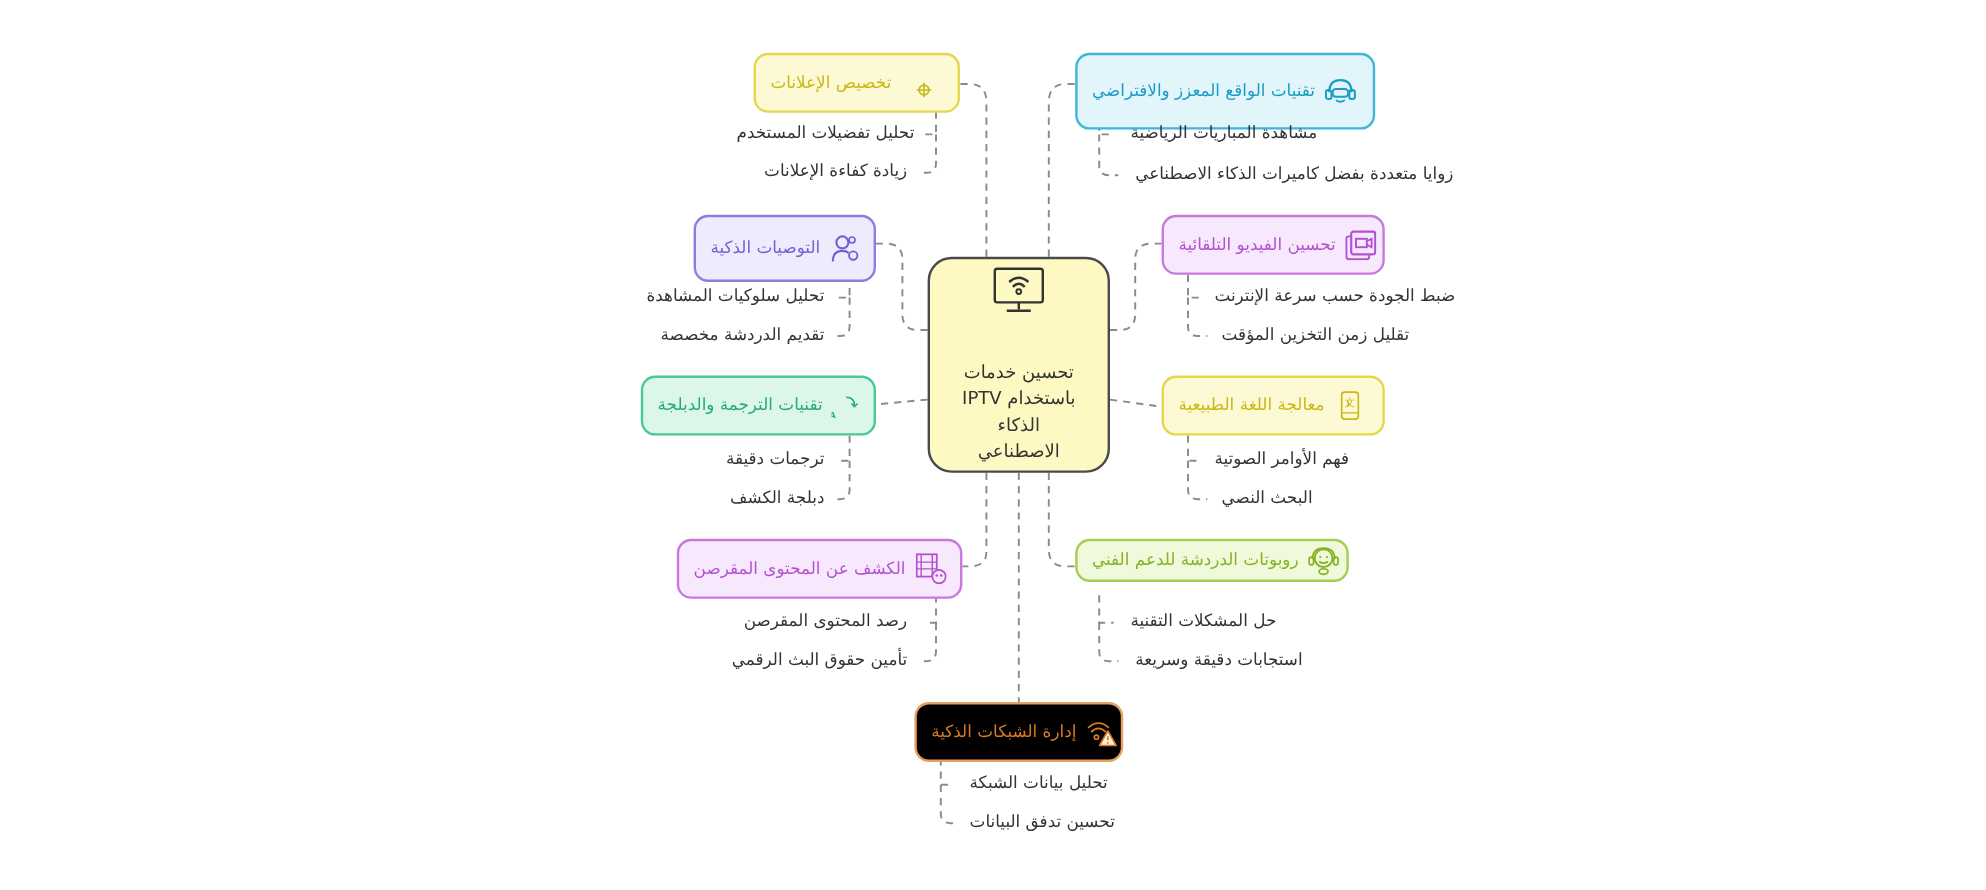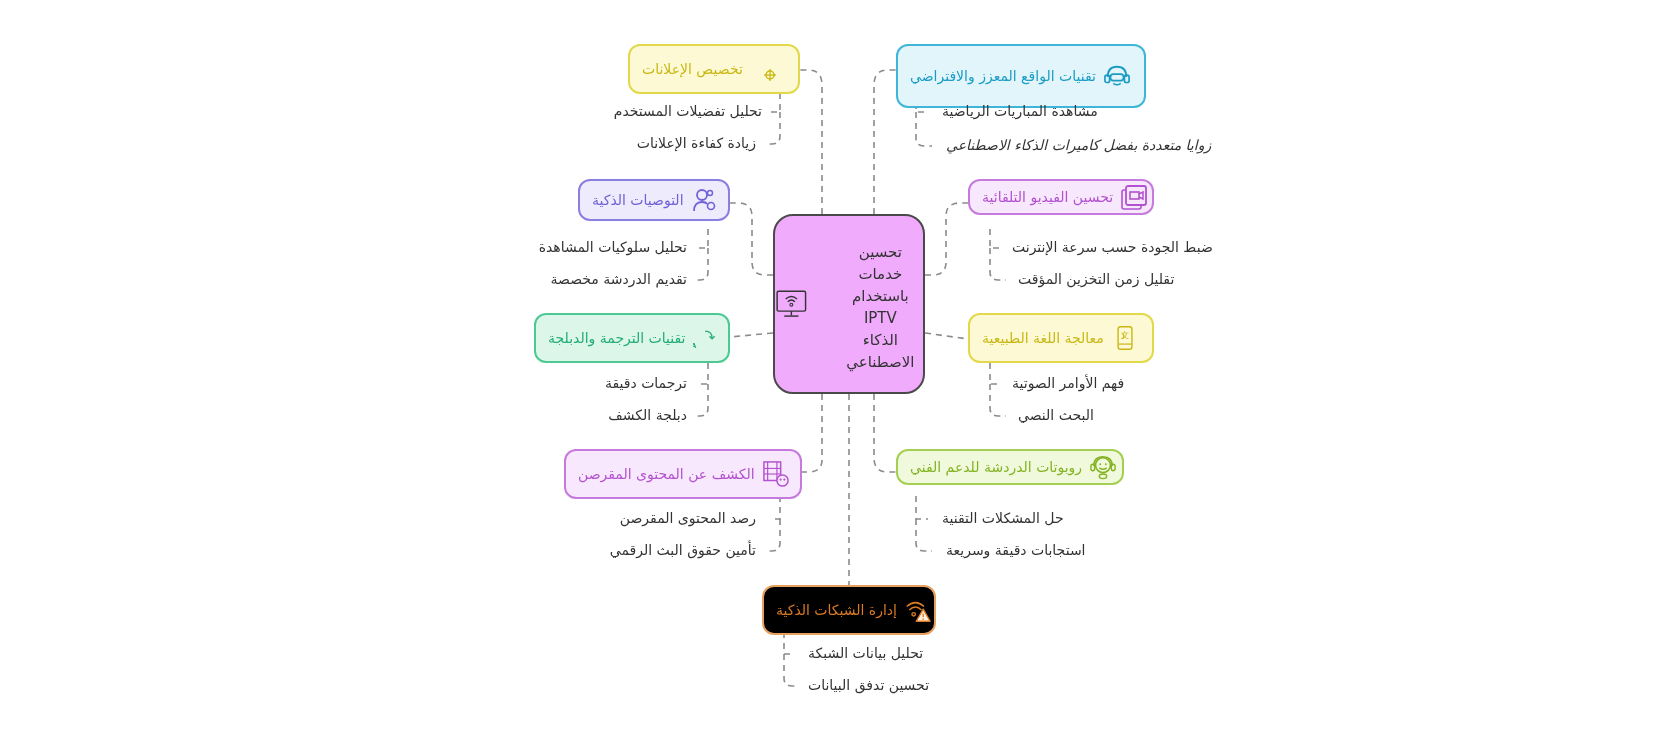--- a/index.html
+++ b/index.html
@@ -8,21 +8,21 @@
   .canvas { position: absolute; left: 0; top: 0; width: 1655px; height: 742px; }
   svg.lines { position: absolute; left: 0; top: 0; width: 1655px; height: 742px; pointer-events: none; }
   .node { position: absolute; box-sizing: border-box; border: 2px solid; border-radius: 12px;
           display: flex; align-items: center; justify-content: flex-end; gap: 8px;
           padding: 0 12px; font-size: 14px; direction: rtl; flex-direction: row; }
   .node .label { white-space: nowrap; }
   .node .icon { width: 26px; height: 26px; flex: 0 0 26px; display: flex; align-items: center; justify-content: center; }
   .leaf { position: absolute; font-size: 14px; color: #333333; white-space: nowrap; direction: rtl; }
   .center { position: absolute; left: 773px; top: 214px; width: 152px; height: 180px;
             box-sizing: border-box; border: 2px solid #4a4a4a; border-radius: 20px;
-            background: #f0abfc; display: flex; flex-direction: row; align-items: center;
+            background: #fef9c3; display: flex; flex-direction: column; align-items: center;
             justify-content: center; text-align: center; gap: 30px; }
   .center .title { font-size: 15px; color: #333; line-height: 22px; direction: rtl; width: 120px; }
 </style>
 </head>
 <body>
 
 <div class="canvas">
 
   <svg class="lines" viewBox="0 0 1655 742">
     <g fill="none" stroke="#8a8a8a" stroke-width="1.6" stroke-dasharray="6 5">
@@ -111,37 +111,37 @@
         <path d="M4 14 Q4 3 14 3 Q24 3 24 14" fill="none" stroke="#1a9cc4" stroke-width="2"></path>
         <rect x="1" y="12" width="5" height="8" rx="2" fill="none" stroke="#1a9cc4" stroke-width="1.8"></rect>
         <rect x="22" y="12" width="5" height="8" rx="2" fill="none" stroke="#1a9cc4" stroke-width="1.8"></rect>
         <rect x="7" y="11" width="14" height="7" rx="3" fill="none" stroke="#1a9cc4" stroke-width="1.8"></rect>
         <path d="M10 21 Q14 24 18 21" fill="none" stroke="#1a9cc4" stroke-width="1.6"></path>
       </svg>
     </span>
     <span class="label">تقنيات الواقع المعزز والافتراضي</span>
   </div>
   <div class="leaf" style="left:942px; top:103px;">مشاهدة المباريات الرياضية</div>
-  <div class="leaf" style="left:946px; top:137px;font-style:italic;">زوايا متعددة بفضل كاميرات الذكاء الاصطناعي</div>
-
-  <div class="node" style="left:578px; top:179px; width:152px; height:42px; border-color:#8a7fe0; background:#eeebfc; color:#6f62d6;">
+  <div class="leaf" style="left:946px; top:137px;">زوايا متعددة بفضل كاميرات الذكاء الاصطناعي</div>
+
+  <div class="node" style="left:578px; top:179px; width:152px; height:56px; border-color:#8a7fe0; background:#eeebfc; color:#6f62d6;">
     <span class="icon">
       <svg width="26" height="26" viewBox="0 0 26 26">
         <circle cx="10" cy="8" r="5" fill="none" stroke="#6f62d6" stroke-width="1.8"></circle>
         <path d="M2 24 Q2 15 10 15 Q14 15 15 17" fill="none" stroke="#6f62d6" stroke-width="1.8"></path>
         <circle cx="19" cy="19" r="3.5" fill="none" stroke="#6f62d6" stroke-width="1.6"></circle>
         <circle cx="18" cy="6" r="2.5" fill="none" stroke="#6f62d6" stroke-width="1.4"></circle>
       </svg>
     </span>
     <span class="label">التوصيات الذكية</span>
   </div>
   <div class="leaf" style="right:968px; top:239px;">تحليل سلوكيات المشاهدة</div>
   <div class="leaf" style="right:968px; top:271px;">تقديم الدردشة مخصصة</div>
 
-  <div class="node" style="left:968px; top:179px; width:186px; height:36px; border-color:#c67ade; background:#f8e8fd; color:#b252cf;">
+  <div class="node" style="left:968px; top:179px; width:186px; height:50px; border-color:#c67ade; background:#f8e8fd; color:#b252cf;">
     <span class="icon">
       <svg width="26" height="26" viewBox="0 0 26 26">
         <rect x="1" y="6" width="19" height="19" rx="2" fill="none" stroke="#b252cf" stroke-width="1.6"></rect>
         <rect x="5" y="2" width="20" height="19" rx="2" fill="#f8e8fd" stroke="#b252cf" stroke-width="1.8"></rect>
         <rect x="9" y="8" width="9" height="7" fill="none" stroke="#b252cf" stroke-width="1.6"></rect>
         <path d="M18 10 L22 8 L22 15 L18 13" fill="none" stroke="#b252cf" stroke-width="1.5"></path>
       </svg>
     </span>
     <span class="label">تحسين الفيديو التلقائية</span>
   </div>

